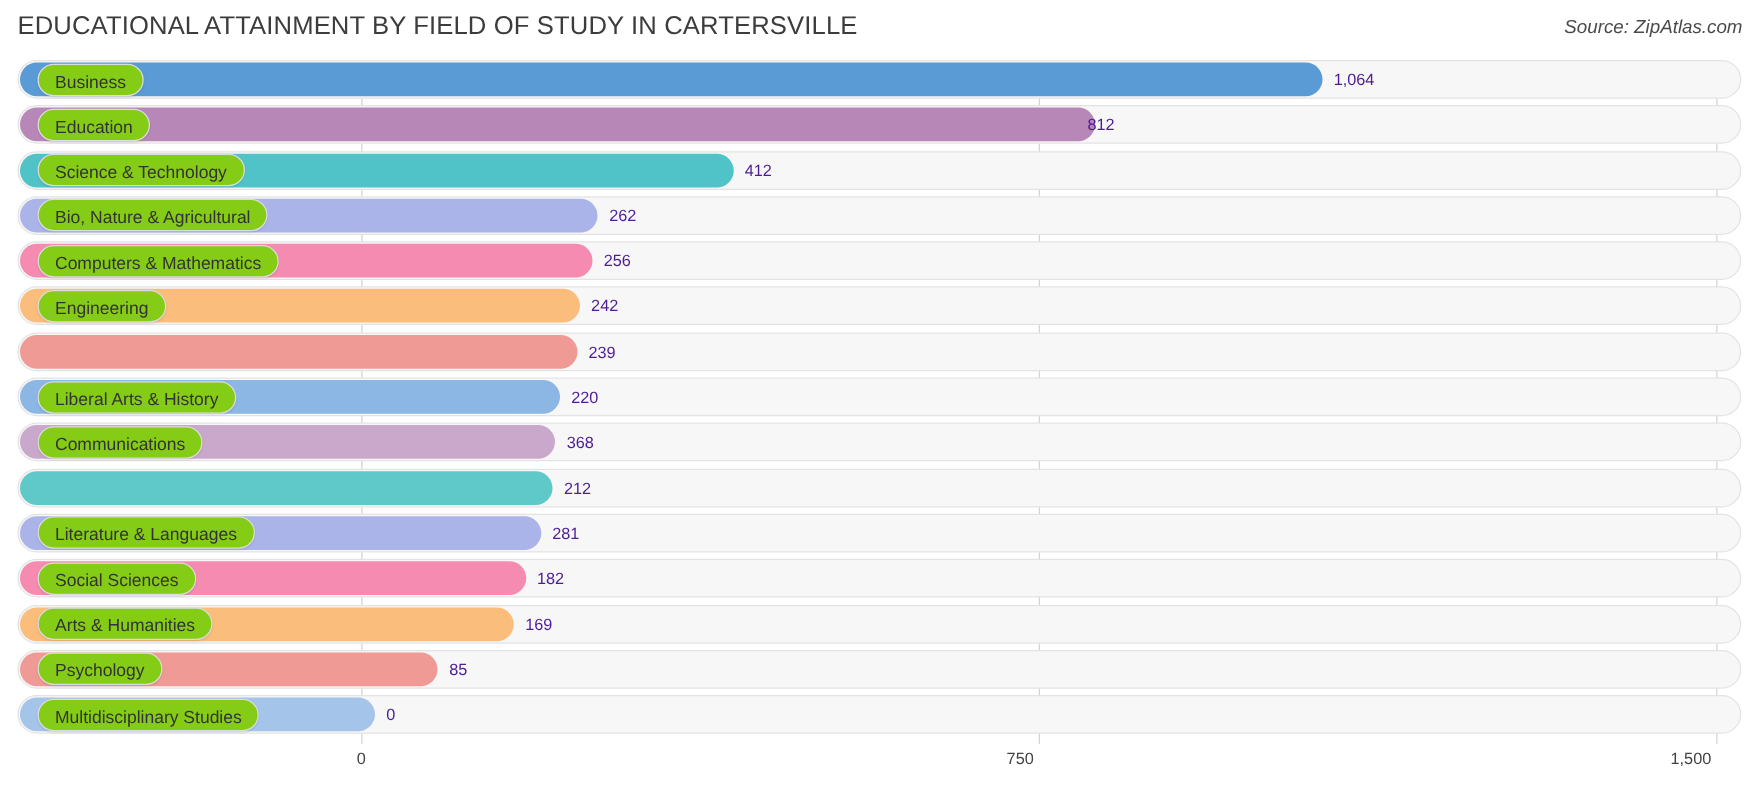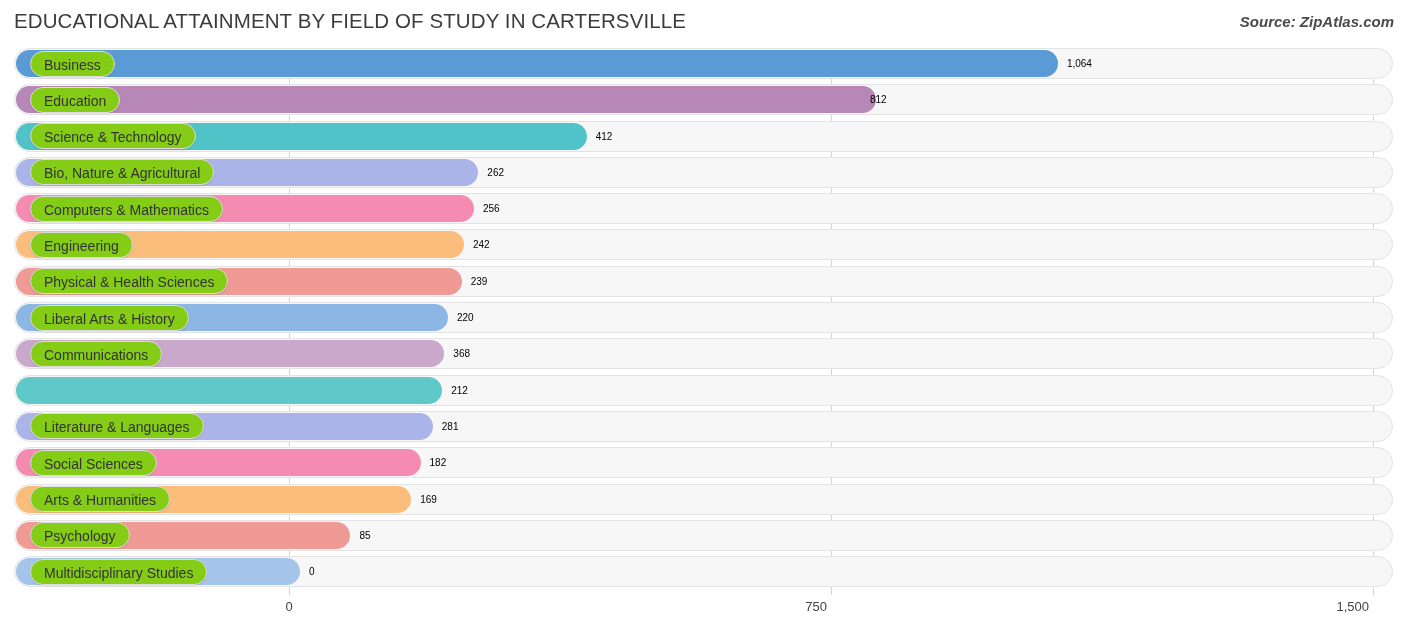--- a/index.html
+++ b/index.html
@@ -36,21 +36,21 @@
     color: #3c3c3c;
     font-weight: 400;
     white-space: nowrap;
   }
   .chart-source {
     position: absolute;
     right: 12px;
     top: 13px;
     font-size: 15px;
     font-style: italic;
-    font-weight: bold;
+    font-weight: normal;
     color: #4a4a4a;
     white-space: nowrap;
     margin-left: 24px;
   }
   
   .plot {
     position: absolute;
     left: 0;
     top: 48px;
     width: 1406px;
@@ -97,22 +97,22 @@
     top: 2px;
     height: 27px;
     border-radius: 14px;
     box-sizing: border-box;
   }
   .barlabel-out {
     position: absolute;
     top: 0;
     height: 31px;
     line-height: 31px;
-    font-size: 10px;
-    color: #000000;
+    font-size: 13px;
+    color: #4c1d95;
     white-space: nowrap;
   }
   .pill {
     position: absolute;
     left: 30px;
     top: 2.5px;
     height: 26px;
     line-height: 26px;
     padding: 0 13px;
     background: #84cc16;
@@ -196,21 +196,20 @@
         <div class="row">
           <div class="track"></div>
           <div class="bar" style="width: 447.885px; background: rgb(250, 189, 124);"></div>
           <div class="barlabel-out" style="left: 472.885px;">242</div>
           <div class="pill">Engineering</div>
         </div>
         <div class="row">
           <div class="track"></div>
           <div class="bar" style="width: 445.717px; background: rgb(239, 154, 148);"></div>
           <div class="barlabel-out" style="left: 470.717px;">239</div>
-          <div class="pill">Physical &amp; Health Sciences</div>
         </div>
         <div class="row">
           <div class="track"></div>
           <div class="bar" style="width: 431.987px; background: rgb(140, 182, 228);"></div>
           <div class="barlabel-out" style="left: 456.987px;">220</div>
           <div class="pill">Liberal Arts &amp; History</div>
         </div>
         <div class="row">
           <div class="track"></div>
           <div class="bar" style="width: 428.373px; background: rgb(201, 168, 204);"></div>

